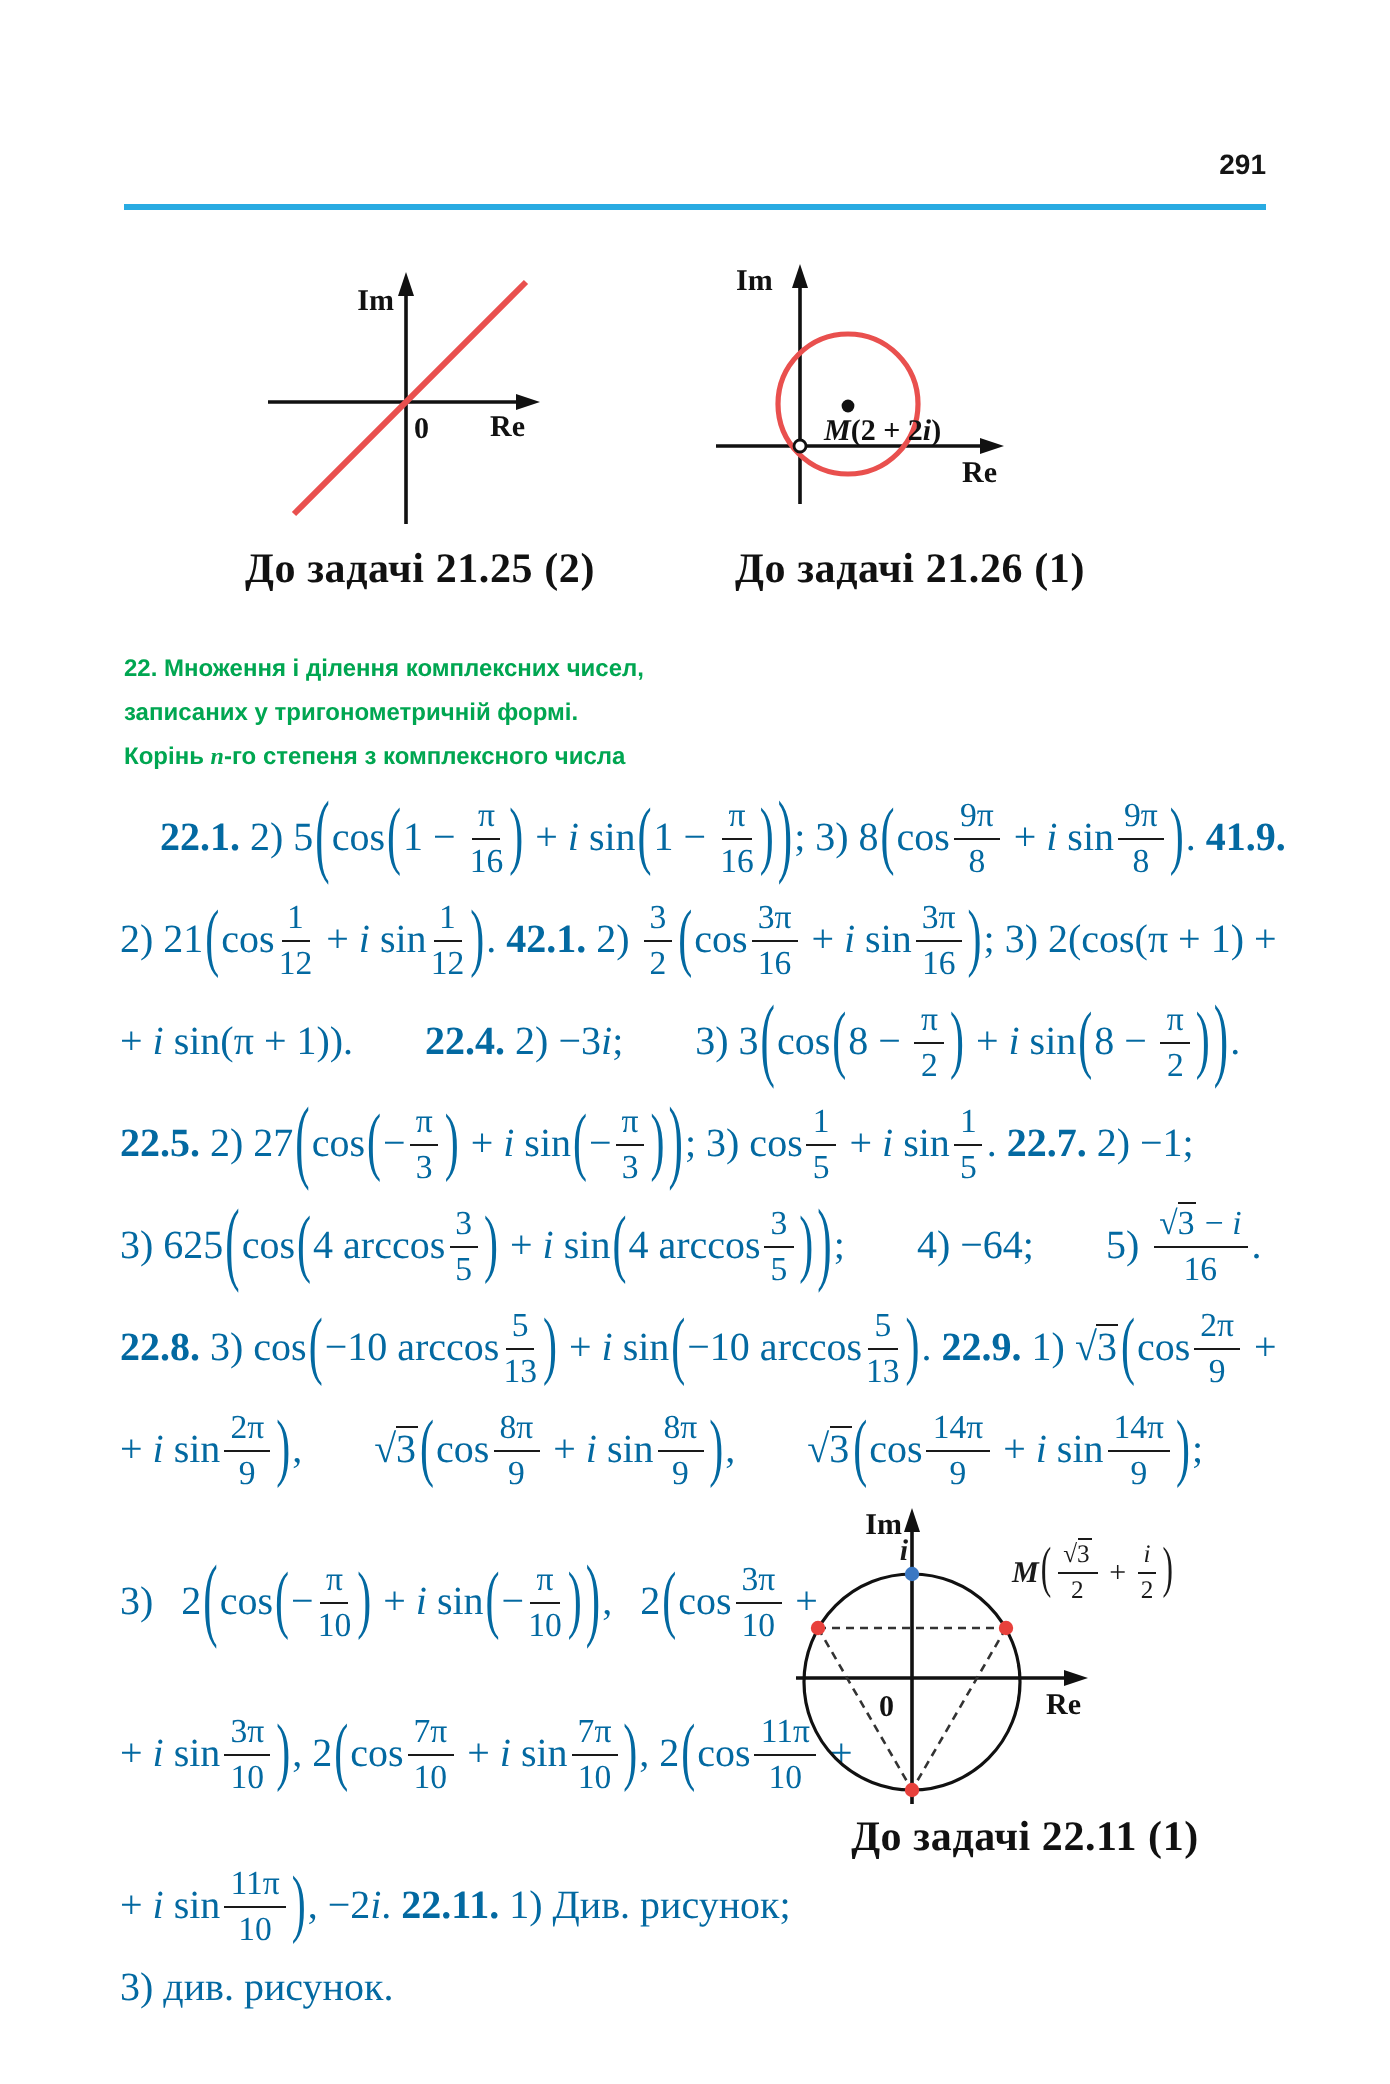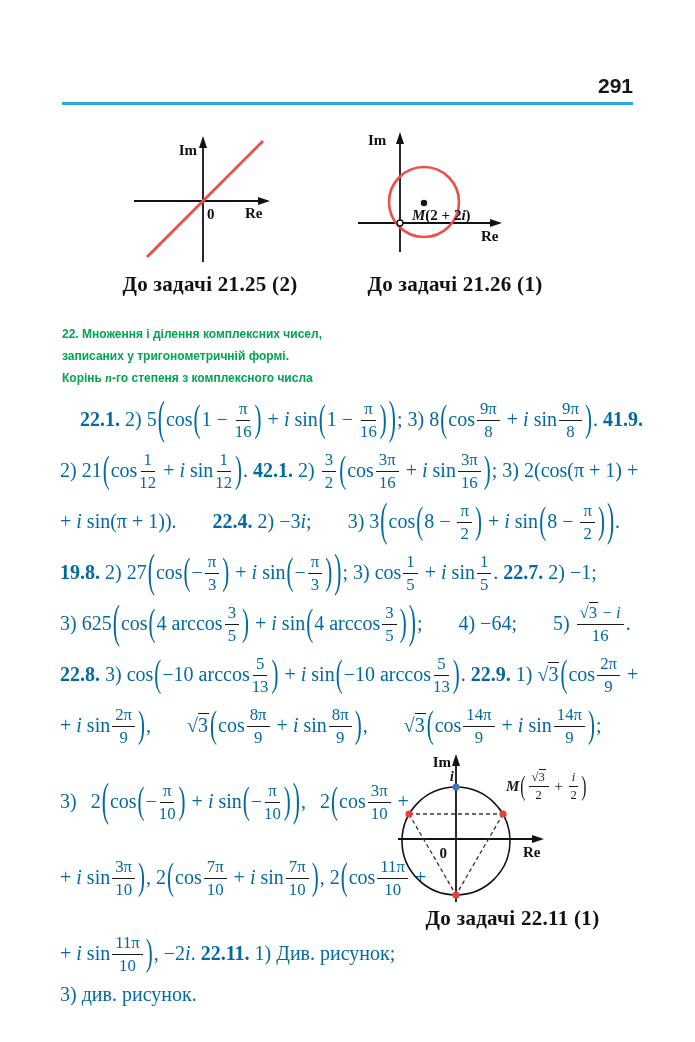--- a/index.html
+++ b/index.html
@@ -3,21 +3,21 @@
 <meta charset="utf-8">
 <style>
   html,body{margin:0;padding:0;background:#fff;}
   .page{position:relative;width:695px;height:1042px;background:#ffffff;overflow:hidden;
         font-family:"Liberation Serif",serif;color:#1a1a1a;}
 
   
   .hdr-title{position:absolute;top:81px;left:62px;width:571px;text-align:center;
              font-family:"Liberation Sans",sans-serif;font-size:13px;color:#4d4d4d;letter-spacing:.2px;}
   .hdr-num{position:absolute;top:74px;right:62px;font-family:"Liberation Sans",sans-serif;
-           font-weight:bold;font-size:21px;color:#151515;}
+           font-weight:bold;font-size:14px;color:#151515;}
   .hdr-rule{position:absolute;top:102px;left:62px;width:571px;height:3px;background:#29ABE2;}
 
   
   .fig{position:absolute;}
   .fig1{left:120px;top:130px;}
   .fig2{left:350px;top:128px;}
   .fig3{left:390px;top:750px;}
   .caption{position:absolute;font-weight:bold;font-size:21px;text-align:center;color:#111;
            letter-spacing:.3px;}
   .cap1{top:272px;left:108px;width:204px;}
@@ -132,21 +132,21 @@
           <span class="nu">3π</span>
           <span class="de">16</span>
         </span><span class="bp">)</span>; 3) 2(cos(π + 1) +</div>
     <div class="math-line">+ <span class="it">i</span> sin(π + 1)).<span class="gap g2"></span><span class="bd">22.4.</span> 2) −3<span class="it">i</span>;<span class="gap g2"></span>3) 3<span class="bp bp2">(</span>cos<span class="bp">(</span>8 − <span class="fr">
           <span class="nu">π</span>
           <span class="de">2</span>
         </span><span class="bp">)</span> + <span class="it">i</span> sin<span class="bp">(</span>8 − <span class="fr">
           <span class="nu">π</span>
           <span class="de">2</span>
         </span><span class="bp">)</span><span class="bp bp2">)</span>.</div>
-    <div class="math-line"><span class="bd">19.8.</span> 2) 27<span class="bp bp2">(</span>cos<span class="bp">(</span>−<span class="fr">
+    <div class="math-line"><span class="bd">22.5.</span> 2) 27<span class="bp bp2">(</span>cos<span class="bp">(</span>−<span class="fr">
           <span class="nu">π</span>
           <span class="de">3</span>
         </span><span class="bp">)</span> + <span class="it">i</span> sin<span class="bp">(</span>−<span class="fr">
           <span class="nu">π</span>
           <span class="de">3</span>
         </span><span class="bp">)</span><span class="bp bp2">)</span>; 3) cos<span class="fr">
           <span class="nu">1</span>
           <span class="de">5</span>
         </span> + <span class="it">i</span> sin<span class="fr">
           <span class="nu">1</span>

